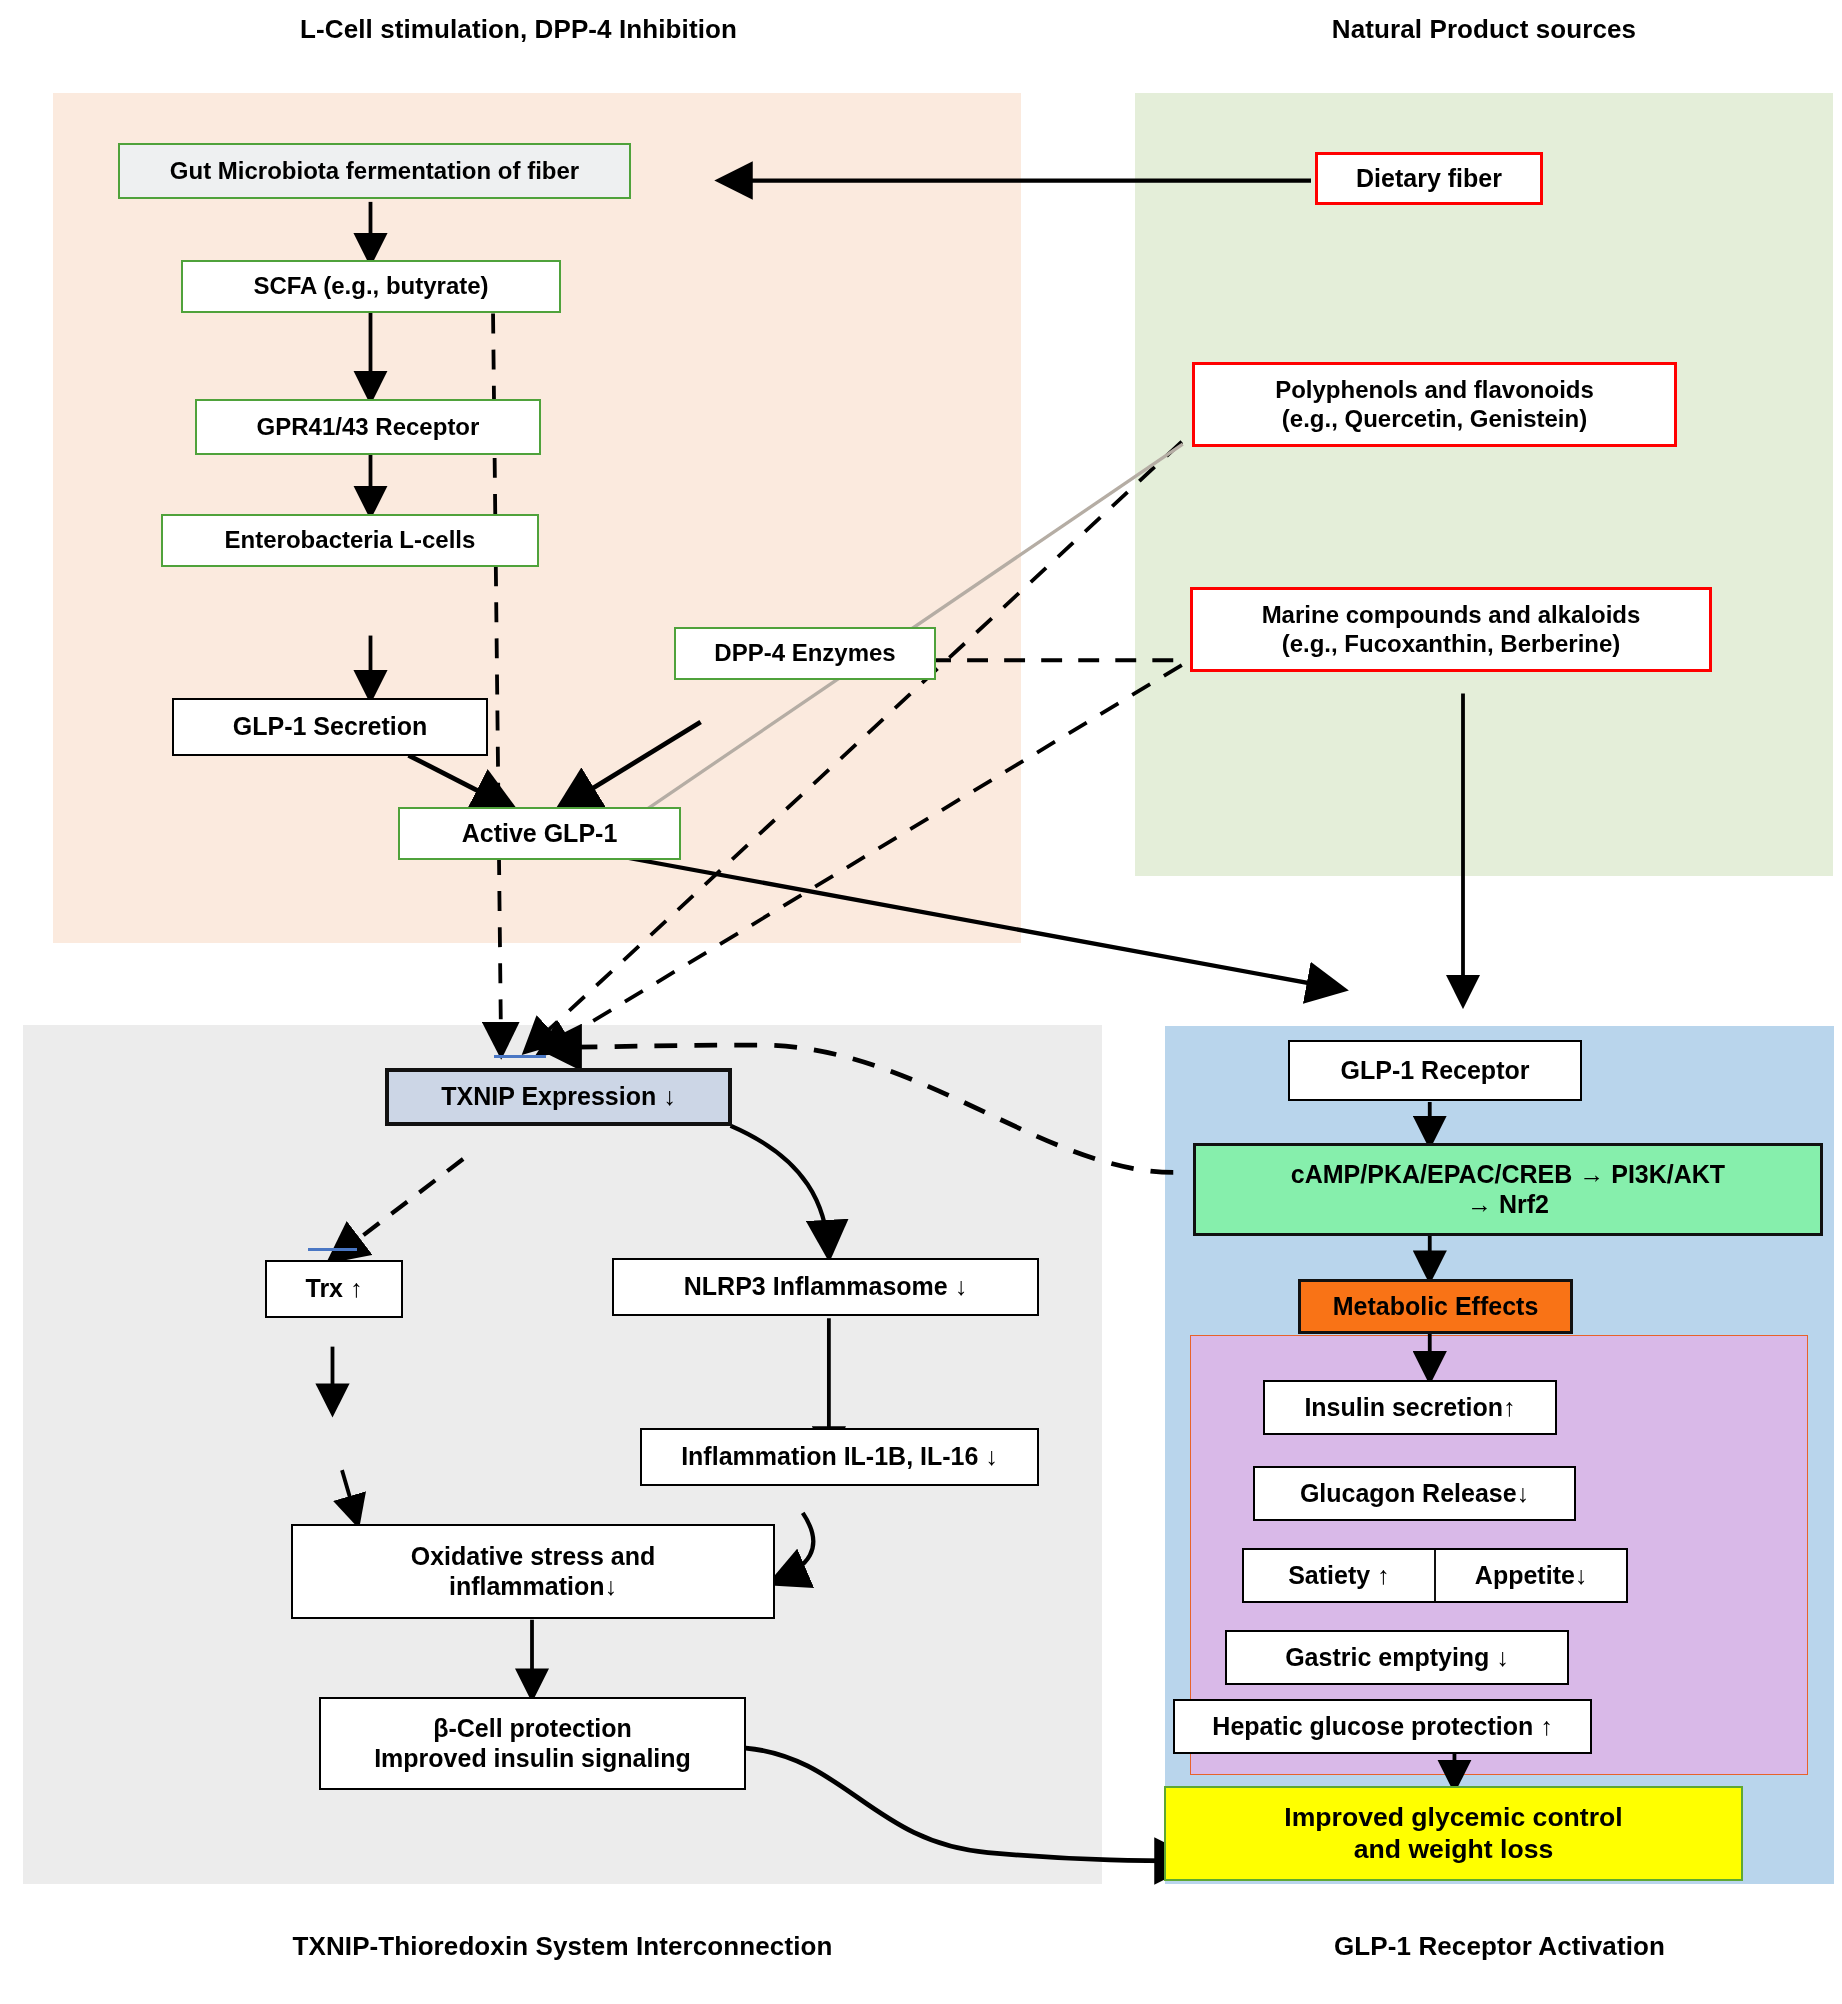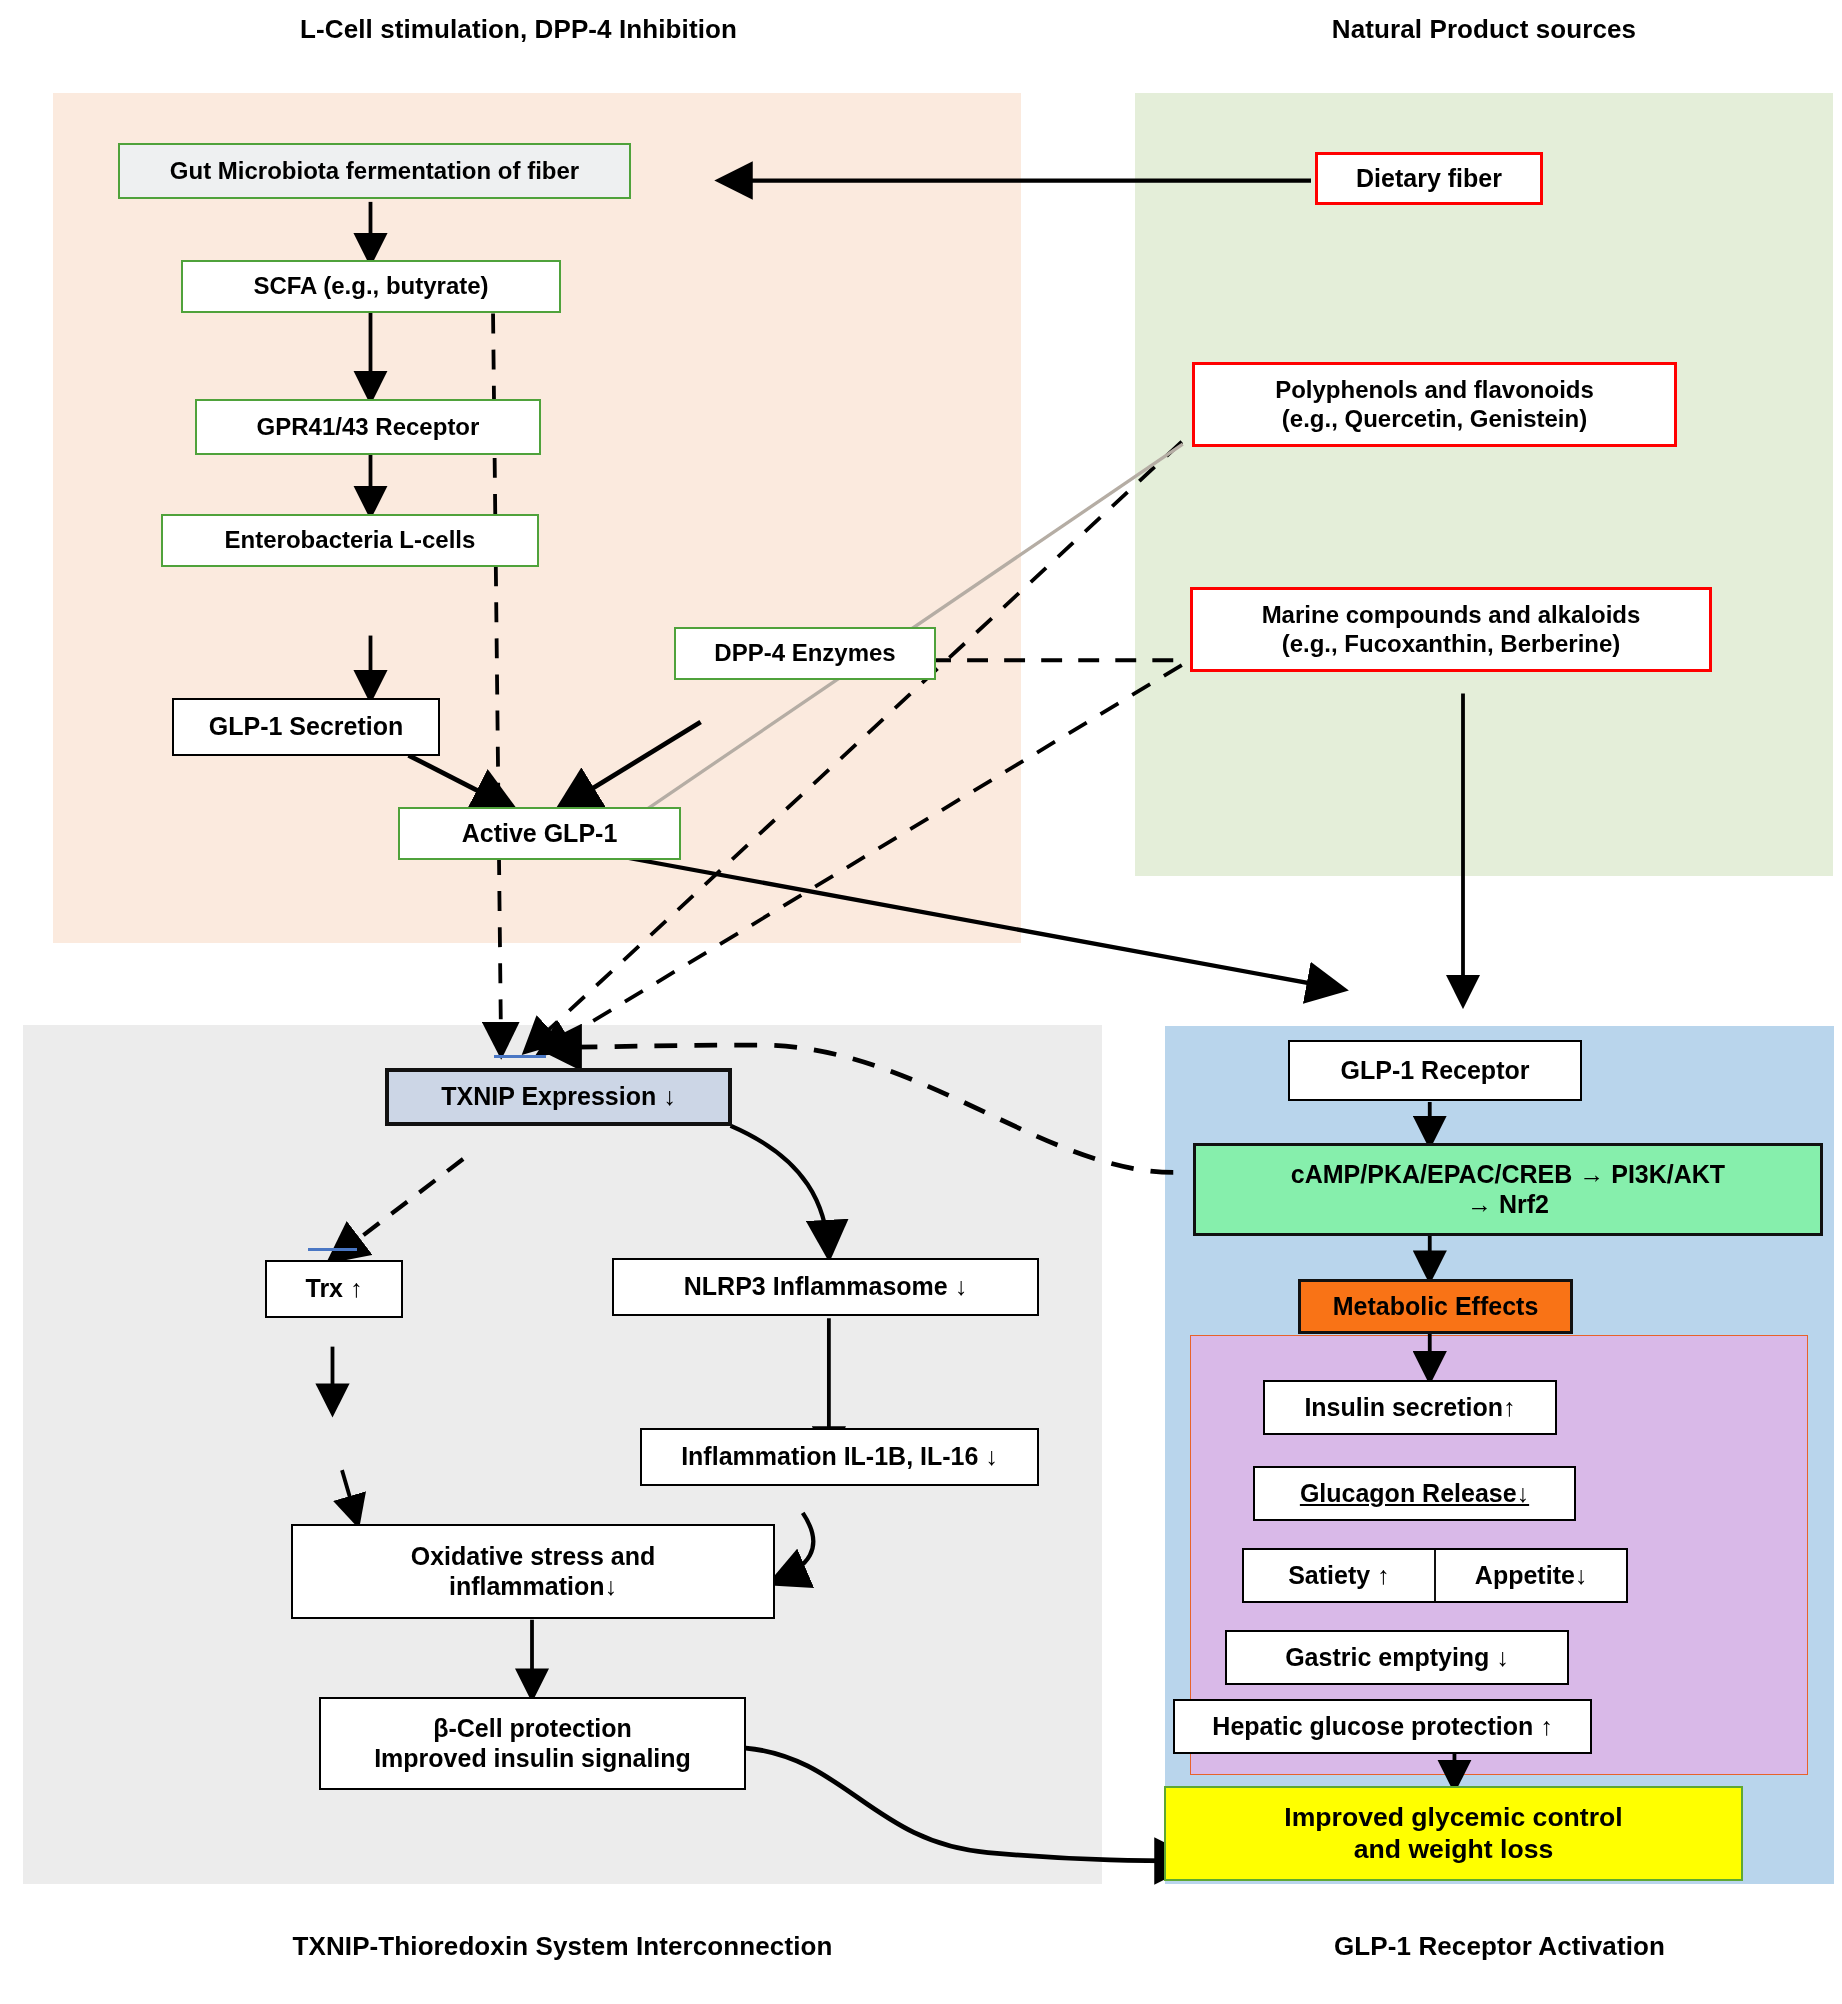--- a/index.html
+++ b/index.html
@@ -129,21 +129,21 @@
 
   <div class="node n-green n-gray-fill sz50" style="left:118px;top:143px;width:513px;height:56px;">Gut Microbiota  fermentation  of fiber</div>
 
   <div class="node n-green sz50" style="left:181px;top:260px;width:380px;height:53px;">SCFA (e.g., butyrate)</div>
 
   <div class="node n-green sz50" style="left:195px;top:399px;width:346px;height:56px;">GPR41/43 Receptor</div>
 
   <div class="node n-green sz50" style="left:161px;top:514px;width:378px;height:53px;">Enterobacteria  L-cells</div>
 
 
-  <div class="node n-black sz52" style="left:172px;top:698px;width:268px;height:58px;">GLP-1 Secretion</div>
+  <div class="node n-black sz52" style="left:172px;top:698px;width:316px;height:58px;">GLP-1 Secretion</div>
 
   <div class="node n-green sz50" style="left:674px;top:627px;width:262px;height:53px;">DPP-4 Enzymes</div>
 
   <div class="node n-green sz52" style="left:398px;top:807px;width:283px;height:53px;">Active GLP-1</div>
 
   <div class="node n-red sz52" style="left:1315px;top:152px;width:228px;height:53px;">Dietary fiber</div>
 
   <div class="node n-red sz50" style="left:1192px;top:362px;width:485px;height:85px;flex-direction:column;">
     <div>Polyphenols  and flavonoids</div>
     <div>(e.g., Quercetin, Genistein)</div>
@@ -177,21 +177,21 @@
 
   <div class="node n-camp sz52" style="left:1193px;top:1143px;width:630px;height:93px;flex-direction:column;">
     <div>cAMP/PKA/EPAC/CREB → PI3K/AKT</div>
     <div>→ Nrf2</div>
   </div>
 
   <div class="node n-metab sz52" style="left:1298px;top:1279px;width:275px;height:55px;">Metabolic  Effects</div>
 
   <div class="node n-black sz52" style="left:1263px;top:1380px;width:294px;height:55px;">Insulin secretion↑</div>
 
-  <div class="node n-black sz52" style="left:1253px;top:1466px;width:323px;height:55px;text-decoration:underline;">Glucagon Release↓</div>
+  <div class="node n-black sz52" style="left:1253px;top:1466px;width:323px;height:55px;">Glucagon Release↓</div>
 
   <div class="node n-black splitwrap" style="left:1242px;top:1548px;width:386px;height:55px;">
     <div class="splitcell sz52">Satiety ↑</div>
     <div class="splitdiv"></div>
     <div class="splitcell sz52">Appetite↓</div>
   </div>
 
   <div class="node n-black sz52" style="left:1225px;top:1630px;width:344px;height:55px;">Gastric emptying ↓</div>
 
   <div class="node n-black sz52" style="left:1173px;top:1699px;width:419px;height:55px;">Hepatic glucose protection ↑</div>

